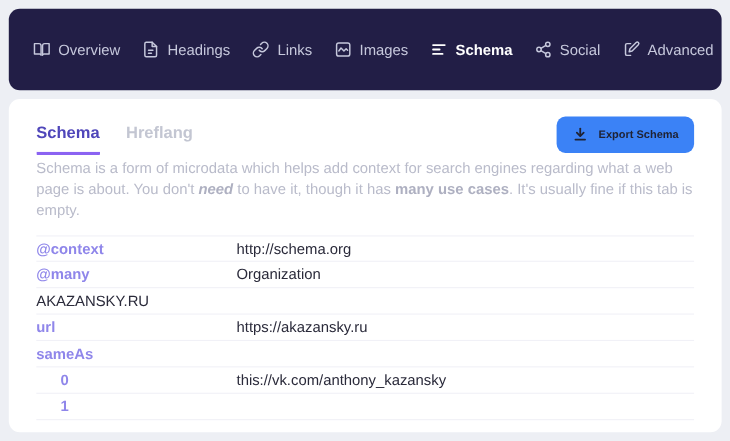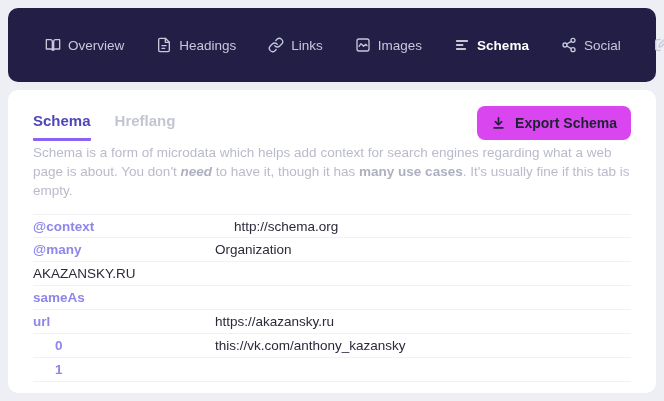--- a/index.html
+++ b/index.html
@@ -12,22 +12,22 @@
   }
 
   
   .topnav {
     margin: 8px 8px 0 8px;
     height: 74px;
     background: #221e46;
     border-radius: 10px;
     display: flex;
     align-items: center;
-    padding: 0 37px;
-    gap: 32px;
+    padding: 0 22px;
+    gap: 20px;
   }
   .nav-tab {
     display: flex; align-items: center; gap: 7px;
     color: #c6c8dc; font-size: 13.5px;
     cursor: pointer; white-space: nowrap;
   }
   .nav-tab.active { color: #ffffff; font-weight: 700; }
   .nav-tab svg { width: 16px; height: 16px; display: block; }
 
   
@@ -46,26 +46,26 @@
     margin-right: 24px;
     cursor: pointer;
     border-bottom: 3px solid transparent;
     border-radius: 1px;
   }
   .subtab.active { color: #4f46ba; border-bottom-color: #8b63f2; }
   .subtab.inactive { color: #c3c6d2; }
 
   .export-btn {
     margin-left: auto;
-    background: #d946ef;
+    background: #3b82f6;
     border: none; border-radius: 8px;
     display: flex; align-items: center; gap: 9px;
     padding: 9px 14px;
     font-family: "Liberation Sans", sans-serif;
-    font-weight: 700; font-size: 14px; color: #1f2233;
+    font-weight: 700; font-size: 10px; color: #1f2233;
     cursor: pointer;
   }
   .export-btn svg { width: 15px; height: 15px; display: block; }
 
   .description {
     color: #b9bbca;
     font-size: 13.5px;
     line-height: 1.4;
     margin-top: 3px;
   }
@@ -73,21 +73,21 @@
   .description .em-bold { font-weight: 700; font-style: italic; color: #aeb0c1; }
 
   
   .schema-table { margin-top: 11px; }
   .srow {
     display: flex; align-items: center;
     height: 24px;
     border-bottom: 1px solid #f1f1f7;
     font-size: 13.5px;
   }
-  .srow:first-child { border-top: 1px solid #f1f1f7; gap: 19px; }
+  .srow:first-child { border-top: 1px solid #f1f1f7; }
   .skey { width: 182px; flex-shrink: 0; color: #8f86ea; font-weight: 600; }
   .srow.indent .skey { padding-left: 22px; }
   .sval { color: #2a2a3a; white-space: nowrap; }
 </style>
 </head>
 <body>
 
 <nav class="topnav">
 
   <div class="nav-tab">
@@ -194,26 +194,26 @@
       <div class="sval">http://schema.org</div>
     </div>
       <div class="srow">
       <div class="skey">@many</div>
       <div class="sval">Organization</div>
     </div>
       <div class="srow">
       <div class="sval">AKAZANSKY.RU</div>
     </div>
       <div class="srow">
+      <div class="skey">url</div>
+      <div class="sval">https://akazansky.ru</div>
+    </div>
+      <div class="srow">
       <div class="skey">sameAs</div>
       <div class="sval"></div>
-    </div>
-      <div class="srow">
-      <div class="skey">url</div>
-      <div class="sval">https://akazansky.ru</div>
     </div>
       <div class="srow indent">
       <div class="skey">0</div>
       <div class="sval">this://vk.com/anthony_kazansky</div>
     </div>
       <div class="srow indent">
       <div class="skey">1</div>
     </div>
     </div>
 

